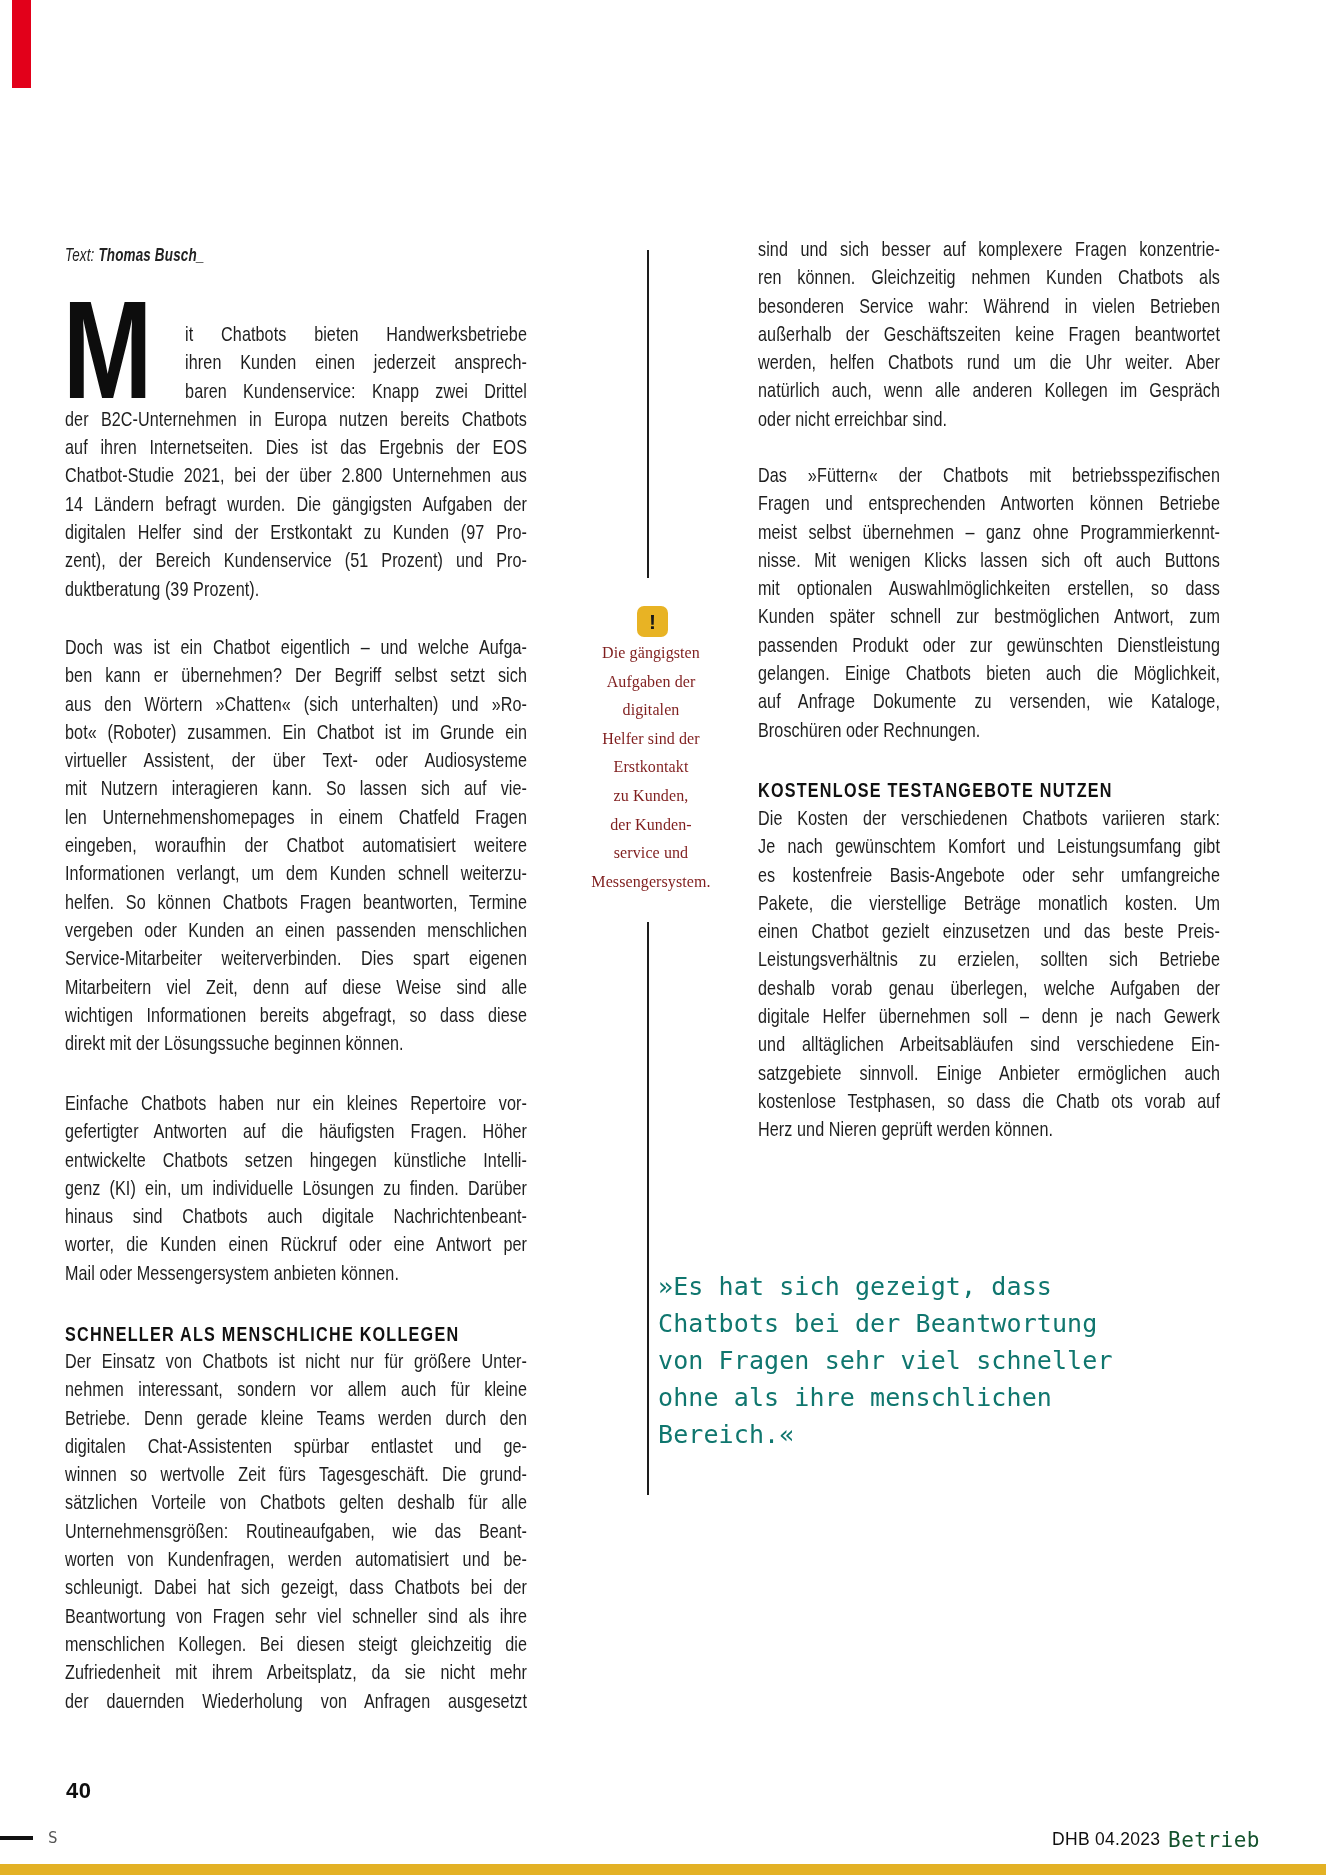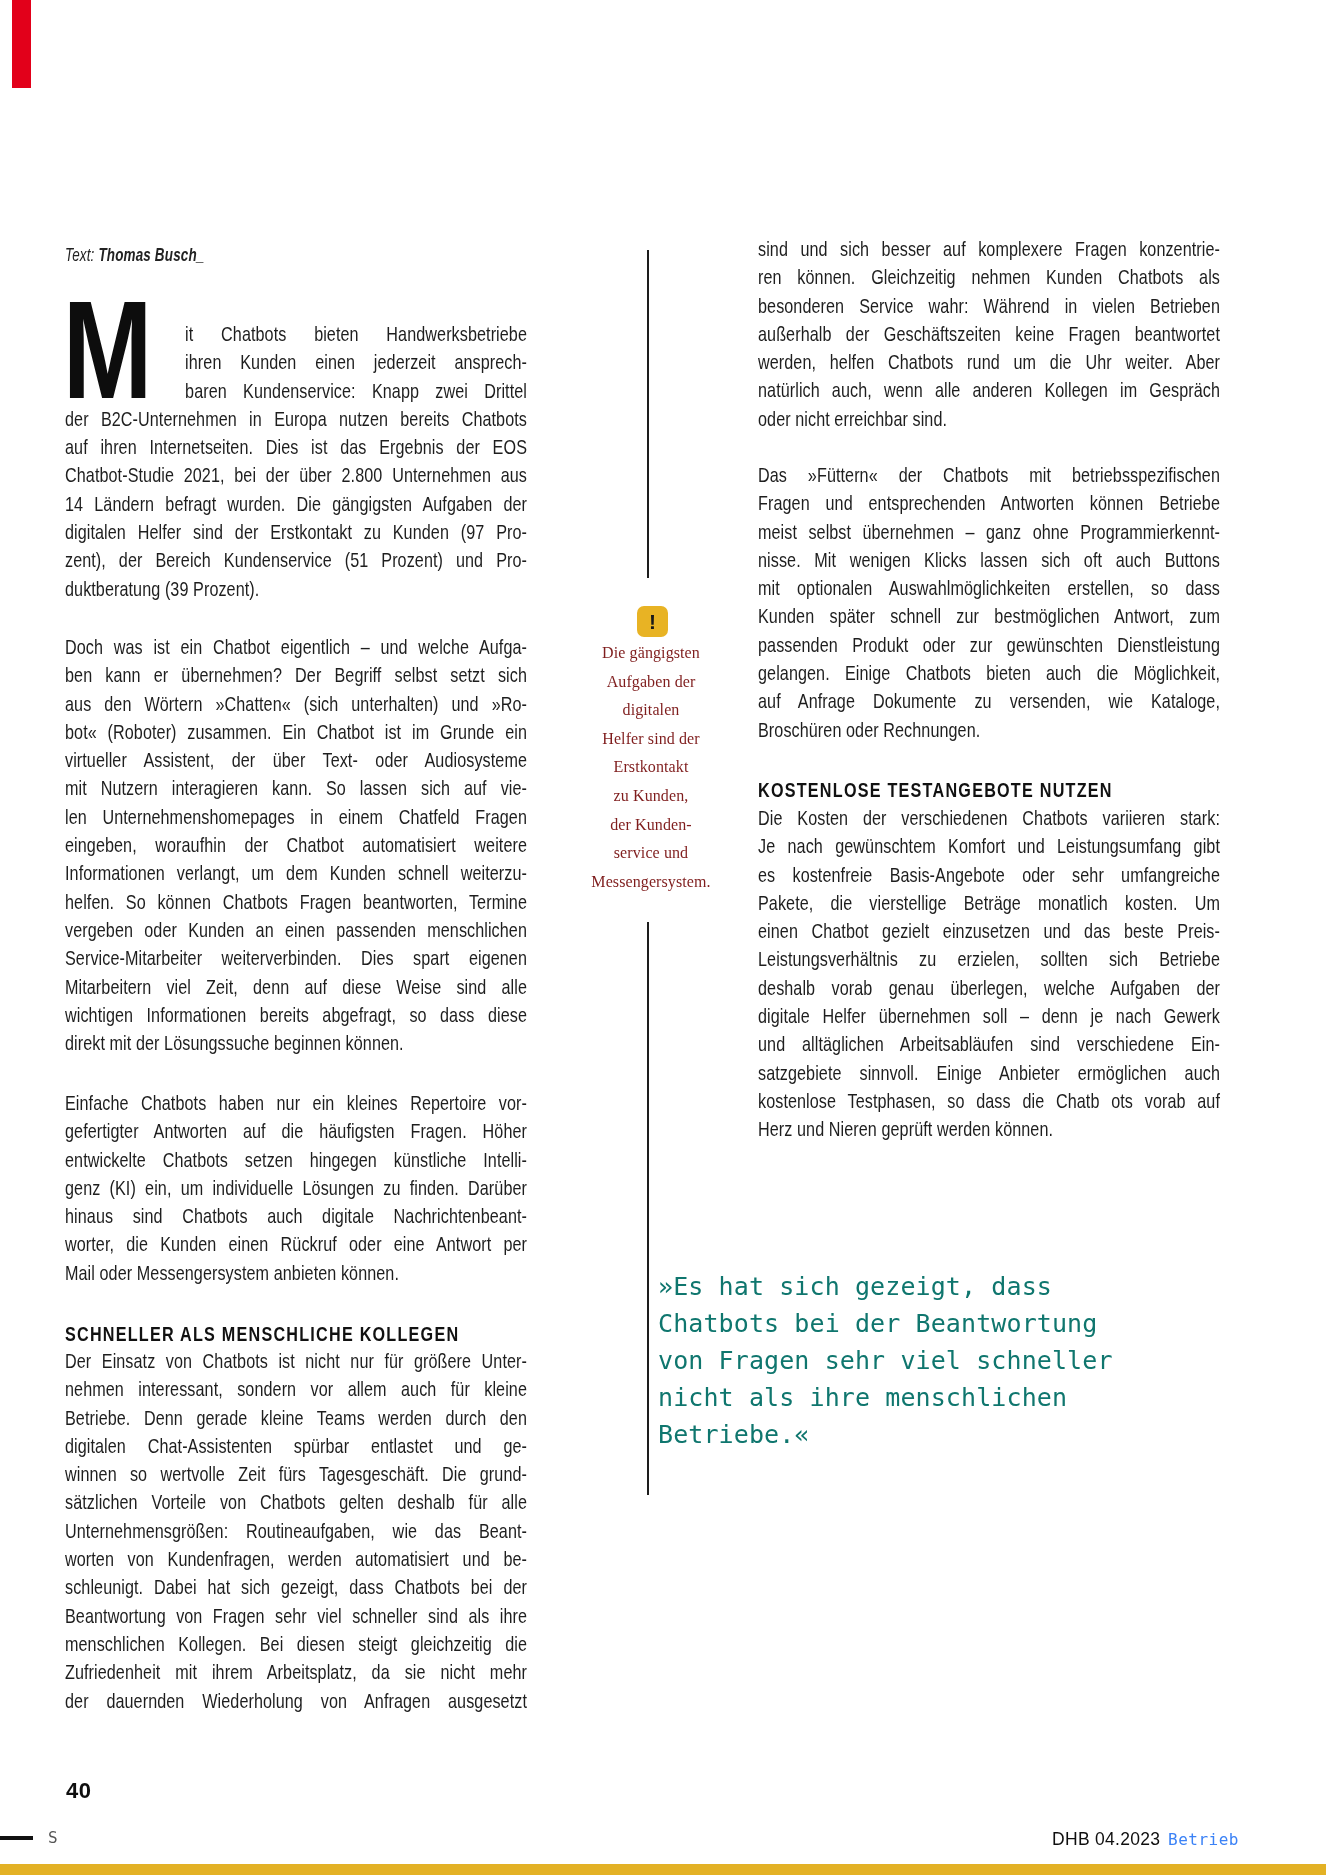--- a/index.html
+++ b/index.html
@@ -26,21 +26,21 @@
          font-family:"DejaVu Sans Mono",monospace;font-size:25px;letter-spacing:0.8px;color:#0f766e;}
   .quote .tl{height:37px;line-height:37px;font-size:25px;text-align:left;text-align-last:left;white-space:nowrap;}
   
   .redbar{position:absolute;left:12px;top:0;width:19px;height:88px;background:#e2001a;}
   .goldbar{position:absolute;left:0;top:1864px;width:1326px;height:11px;background:#e3b125;}
   
   .f-rule{position:absolute;left:0;top:1836px;width:33px;height:4px;background:#111;}
   .f-s{position:absolute;left:48px;top:1828px;font-family:"DejaVu Sans Mono",monospace;font-size:16px;color:#555;line-height:20px;}
   .f-num{position:absolute;left:66px;top:1778px;font-size:22px;font-weight:900;color:#0f0f0f;line-height:26px;letter-spacing:0.5px;}
   .f-issue{position:absolute;left:1052px;top:1828px;font-size:17.5px;font-weight:normal;color:#0f0f0f;line-height:22px;letter-spacing:0.3px;}
-  .f-section{position:absolute;left:1168px;top:1829px;font-family:"DejaVu Sans Mono",monospace;font-size:16px;color:#3b82f6;line-height:22px;letter-spacing:0.5px;}
+  .f-section{position:absolute;left:1168px;top:1829px;font-family:"DejaVu Sans Mono",monospace;font-size:21px;color:#14532d;line-height:22px;letter-spacing:0.5px;}
 </style>
 </head>
 <body>
 
 <div id="page">
 
   <div class="redbar"></div>
 
   <div class="colwrap" style="left:65px;">
     <div class="byline"><span>Text:</span>&nbsp;<b>Thomas Busch</b><span>_</span></div>
@@ -153,22 +153,22 @@
         <div class="tl">satzgebiete sinnvoll. Einige Anbieter ermöglichen auch</div>
         <div class="tl">kostenlose Testphasen, so dass die Chatb ots vorab auf</div>
         <div class="tl endl">Herz und Nieren geprüft werden können.</div>
       </div>
   </div>
 
   <div class="quote">
       <div class="tl">»Es hat sich gezeigt, dass</div>
       <div class="tl">Chatbots bei der Beantwortung</div>
       <div class="tl">von Fragen sehr viel schneller</div>
-      <div class="tl">nicht als ihre menschlichen</div>
-      <div class="tl">Betriebe.«</div>
+      <div class="tl">ohne als ihre menschlichen</div>
+      <div class="tl">Bereich.«</div>
     </div>
 
   <div class="f-rule"></div>
   <div class="f-s">S</div>
   <div class="f-num">40</div>
   <div class="f-issue">DHB 04.2023</div>
   <div class="f-section">Betrieb</div>
 
   <div class="goldbar"></div>
 

